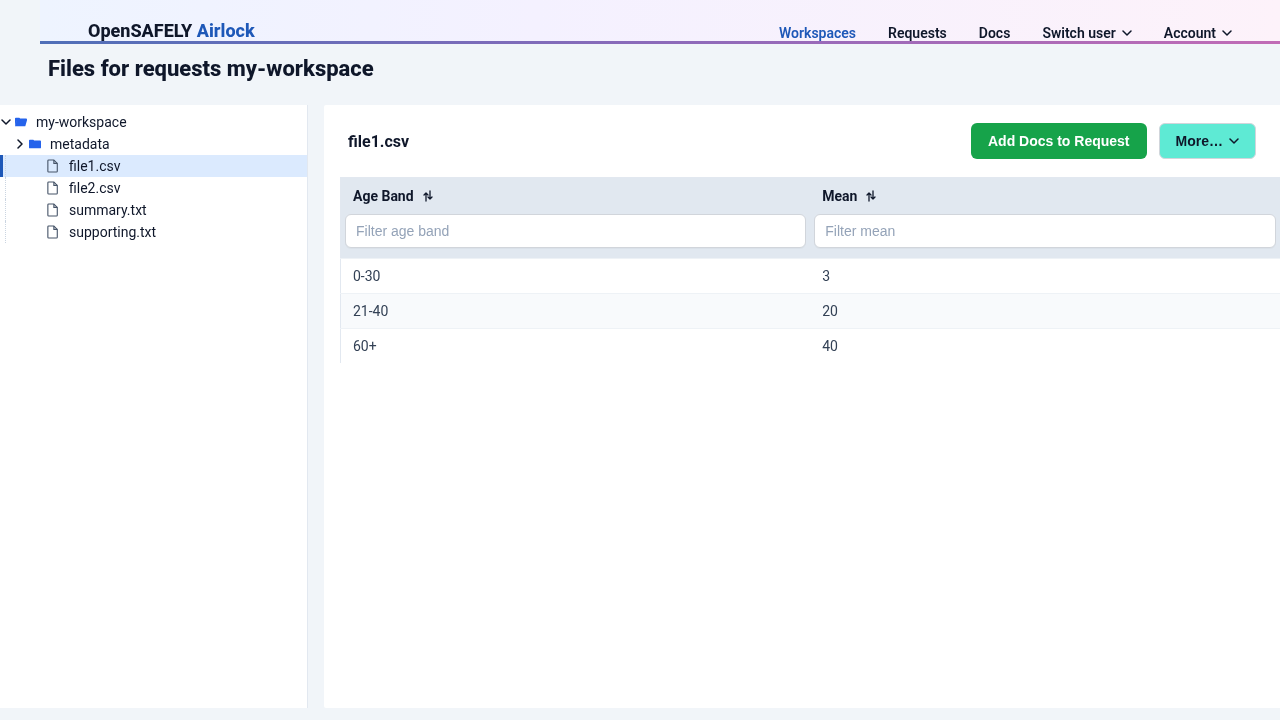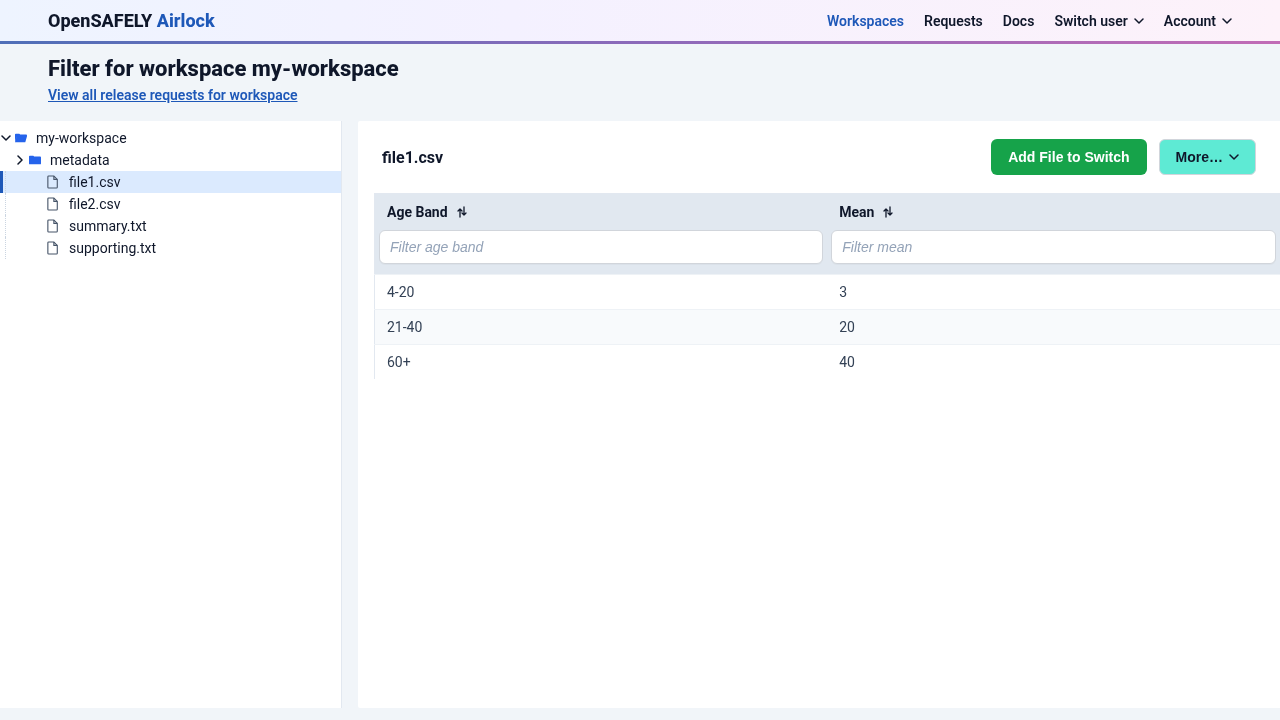--- a/index.html
+++ b/index.html
@@ -14,35 +14,36 @@
       overflow: hidden;
       display: flex;
       flex-direction: column;
     }
 
     
     .navbar {
       background: linear-gradient(90deg, #eef4ff 0%, #f4f1ff 40%, #fdf2fa 100%);
       height: 44px;
       display: flex;
-      align-items: center;
+      align-items: flex-end;
       padding: 0 48px;
       border-bottom: 3px solid;
       border-image: linear-gradient(90deg, #4f6fb8 0%, #8c6aba 50%, #c16bb6 100%) 1;
+      margin-left: 40px;
     }
     .navbar .brand {
       font-weight: 800;
       font-size: 18px;
       color: #0f172a;
     }
     .navbar .brand .brand-accent {
       color: #1e58b8;
     }
     .nav-spacer { flex: 1; }
-    .nav-links { display: flex; align-items: center; gap: 20px; }
+    .nav-links { display: flex; align-items: center; gap: 32px; }
     .nav-link {
       font-weight: 600;
       font-size: 14px;
       color: #0f172a;
       display: inline-flex;
       align-items: center;
       gap: 6px;
       cursor: pointer;
     }
     .nav-link.active { color: #1e58b8; }
@@ -74,21 +75,21 @@
     
     .main-layout {
       flex: 1;
       display: flex;
       padding: 0 0 12px 0;
       min-height: 0;
     }
 
     
     .sidebar {
-      width: 342px;
+      width: 308px;
       background: #fff;
       border-right: 1px solid #e2e8f0;
       padding: 6px 0;
       overflow-y: auto;
       font-size: 14px;
     }
     .tree-row {
       display: flex;
       align-items: center;
       height: 22px;
@@ -216,21 +217,20 @@
     }
     .filter-input {
       width: 100%;
       padding: 8px 10px;
       border: 1px solid #d1d5db;
       border-radius: 6px;
       font-size: 14px;
       color: #334155;
       background: #fff;
       box-shadow: 0 1px 1px rgba(0,0,0,0.03);
-      font-style: italic;
     }
     .filter-input::placeholder { color: #94a3b8; }
     .data-table tbody td {
       padding: 9px 12px;
       color: #334155;
       border-top: 1px solid #eef2f6;
     }
     .data-table tbody tr:nth-child(even) td {
       background: #f8fafc;
     }
@@ -263,22 +263,21 @@
       <span class="chevron-down">
         <svg width="10" height="10" viewBox="0 0 10 10">
             <path d="M1 3 L5 7 L9 3" stroke="#0f172a" stroke-width="1.5" fill="none" stroke-linecap="round" stroke-linejoin="round"></path>
           </svg>
       </span>
     </a>
   </div>
 </div>
 
 <div class="page-header">
-  <h1>Filter for workspace my-workspace</h1>
-  <a class="sub-link">View all release requests for workspace</a>
+  <h1>Files for requests my-workspace</h1>
 </div>
 
 <div class="main-layout">
 
   <div class="sidebar">
     <div class="tree">
 
       <div class="tree-row">
         <span class="toggle">
           <svg width="10" height="10" viewBox="0 0 10 10">
@@ -359,21 +358,21 @@
             </svg>
         </span>
         <span>supporting.txt</span>
       </div>
     </div>
   </div>
 
   <div class="content-panel">
     <div class="content-header">
       <div class="filename">file1.csv</div>
-      <button class="btn btn-primary">Add File to Switch</button>
+      <button class="btn btn-primary">Add Docs to Request</button>
       <button class="btn btn-outline">
         <span>More…</span>
         <span class="chevron-down">
           <svg width="10" height="10" viewBox="0 0 10 10">
               <path d="M1 3 L5 7 L9 3" stroke="#0f172a" stroke-width="1.5" fill="none" stroke-linecap="round" stroke-linejoin="round"></path>
             </svg>
         </span>
       </button>
     </div>
 
@@ -412,21 +411,21 @@
             <th>
               <input class="filter-input" placeholder="Filter age band" style="">
             </th>
             <th>
               <input class="filter-input" placeholder="Filter mean" style="">
             </th>
           </tr>
         </thead>
         <tbody>
           <tr>
-            <td>4-20</td>
+            <td>0-30</td>
             <td>3</td>
           </tr>
           <tr>
             <td>21-40</td>
             <td>20</td>
           </tr>
           <tr>
             <td>60+</td>
             <td>40</td>
           </tr>

